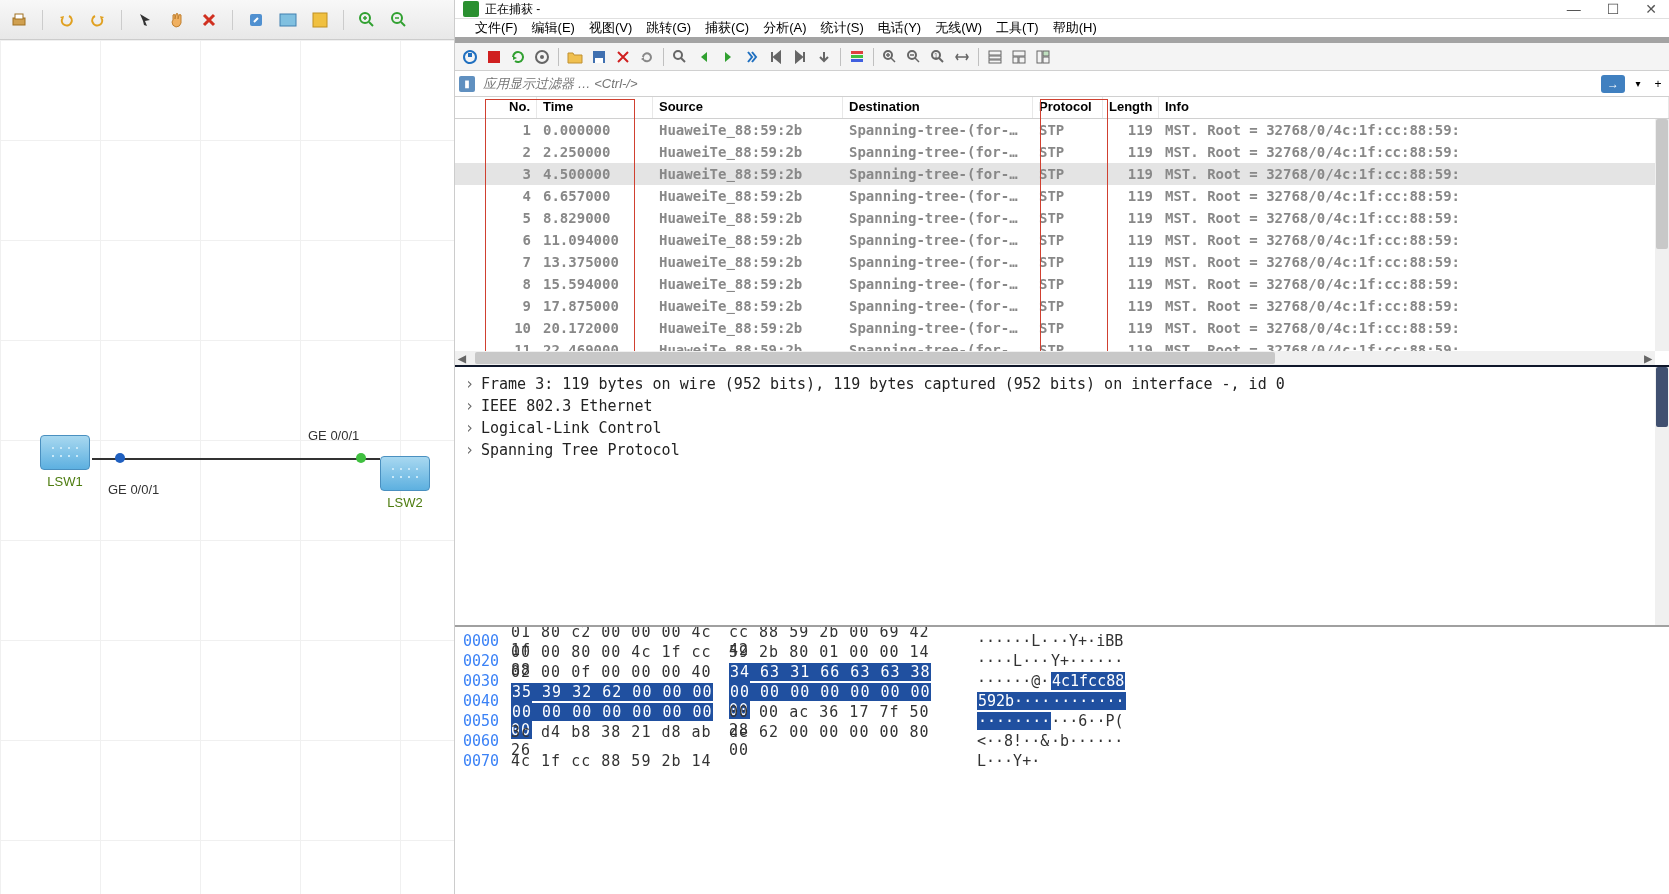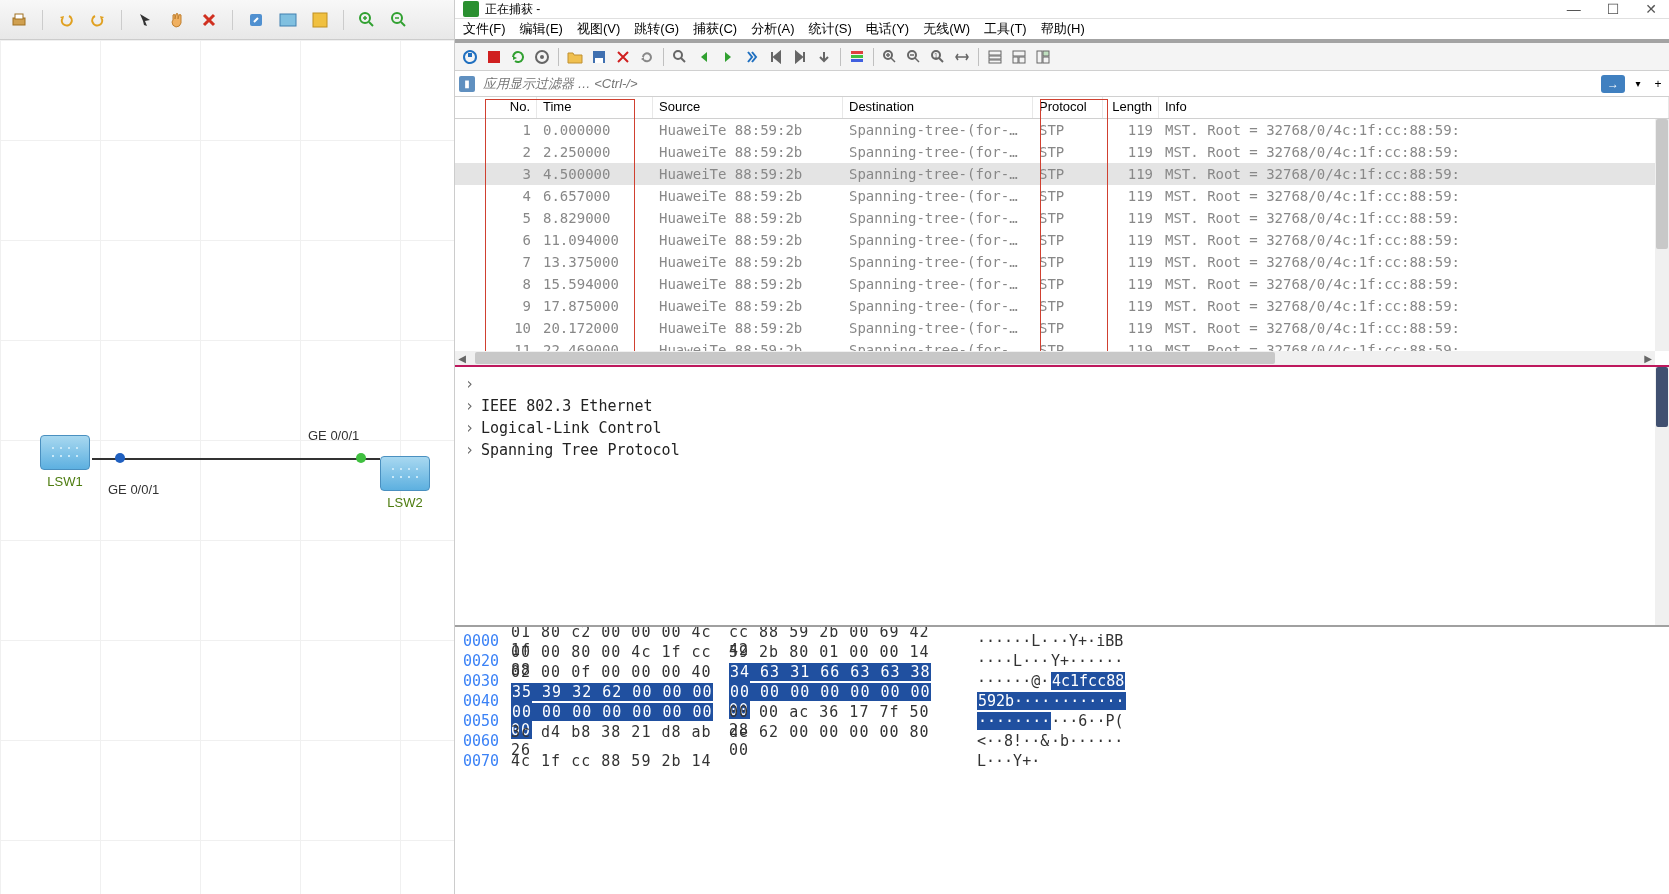--- a/index.html
+++ b/index.html
@@ -20,35 +20,35 @@
 .dot-blue { position: absolute; width: 10px; height: 10px; background: #2060c0; border-radius: 50%; }
 .dot-green { position: absolute; width: 10px; height: 10px; background: #40c040; border-radius: 50%; }
 
 .right-panel { flex: 1; display: flex; flex-direction: column; background: #fff; }
 .titlebar { height: 19px; background: #fff; display: flex; align-items: center; padding: 0 8px; border-bottom: 1px solid #e0e0e0; }
 .titlebar-icon { width: 16px; height: 16px; background: #2a9030; border-radius: 2px; margin-right: 6px; }
 .titlebar-title { flex: 1; font-size: 12px; }
 .titlebar-btns { display: flex; gap: 18px; color: #555; font-size: 14px; }
 .titlebar-btns span { cursor: pointer; padding: 0 4px; }
 
-.menubar { height: 24px; display: flex; align-items: center; padding: 0 8px; gap: 14px; font-size: 13px; border-bottom: 4px solid #a3a3a3; }
+.menubar { height: 24px; display: flex; align-items: center; padding: 0 20px; gap: 14px; font-size: 13px; border-bottom: 6px solid #a3a3a3; }
 .menubar span { cursor: pointer; }
 
 .ws-toolbar { height: 28px; background: #f4f4f4; border-bottom: 1px solid #d0d0d0; display: flex; align-items: center; padding: 0 4px; gap: 2px; }
 .ws-toolbar .tb-btn { width: 22px; height: 22px; display: flex; align-items: center; justify-content: center; cursor: pointer; border: 1px solid transparent; }
 .ws-toolbar .tb-sep { width: 1px; height: 18px; background: #c0c0c0; margin: 0 3px; }
 
 .filterbar { height: 26px; display: flex; align-items: center; border-bottom: 1px solid #d0d0d0; padding: 0 4px; gap: 6px; }
 .filter-tag { width: 16px; height: 16px; background: #6090c0; display: flex; align-items: center; justify-content: center; color: #fff; font-size: 10px; border-radius: 2px; }
 .filter-input { flex: 1; border: none; outline: none; font-size: 13px; color: #888; font-style: italic; padding: 2px; }
 .filter-arrow { width: 24px; height: 18px; background: #4080c0; border-radius: 3px; display: flex; align-items: center; justify-content: center; color: #fff; cursor: pointer; }
 .filter-drop { width: 14px; height: 18px; display: flex; align-items: center; justify-content: center; cursor: pointer; font-size: 10px; }
 .filter-plus { width: 14px; height: 18px; display: flex; align-items: center; justify-content: center; cursor: pointer; }
 
-.packet-list { position: relative; height: 270px; overflow: hidden; border-bottom: 2px solid #be185d; }
+.packet-list { position: relative; height: 270px; overflow: hidden; border-bottom: 2px solid #0f172a; font-weight: bold; }
 .pl-header { height: 22px; display: flex; border-bottom: 1px solid #d0d0d0; background: #fff; font-size: 13px; position: relative; }
 .pl-header .col { padding: 2px 6px; border-right: 1px solid #e8e8e8; white-space: nowrap; }
 .pl-rows { font-family: Consolas, monospace; font-size: 14px; color: #888; }
 .pl-row { display: flex; height: 22px; align-items: center; white-space: nowrap; }
 .pl-row.selected { background: #e4e4e4; color: #888; }
 .pl-row .cell { padding: 0 6px; overflow: hidden; }
 .red-box { position: absolute; border: 1px solid #d04030; pointer-events: none; }
 .pl-scroll-h { position: absolute; bottom: 0; left: 0; right: 14px; height: 14px; background: #f0f0f0; display: flex; align-items: center; }
 .pl-scroll-h .arrow { width: 14px; height: 14px; display: flex; align-items: center; justify-content: center; color: #666; cursor: pointer; font-size: 10px; }
 .pl-scroll-h .thumb { position: absolute; left: 20px; width: 800px; height: 12px; background: #c8c8c8; border-radius: 2px; }
@@ -464,20 +464,21 @@
         <span class="arrow" style="margin-left:auto">▶</span>
       </div>
       <div class="pl-scroll-v">
         <div class="vthumb"></div>
       </div>
     </div>
 
     <div class="details">
       <div class="line">
           <span class="caret">›</span>
+          <span>Frame 3: 119 bytes on wire (952 bits), 119 bytes captured (952 bits) on interface -, id 0</span>
         </div>
       <div class="line">
           <span class="caret">›</span>
           <span>IEEE 802.3 Ethernet</span>
         </div>
       <div class="line">
           <span class="caret">›</span>
           <span>Logical-Link Control</span>
         </div>
       <div class="line">

